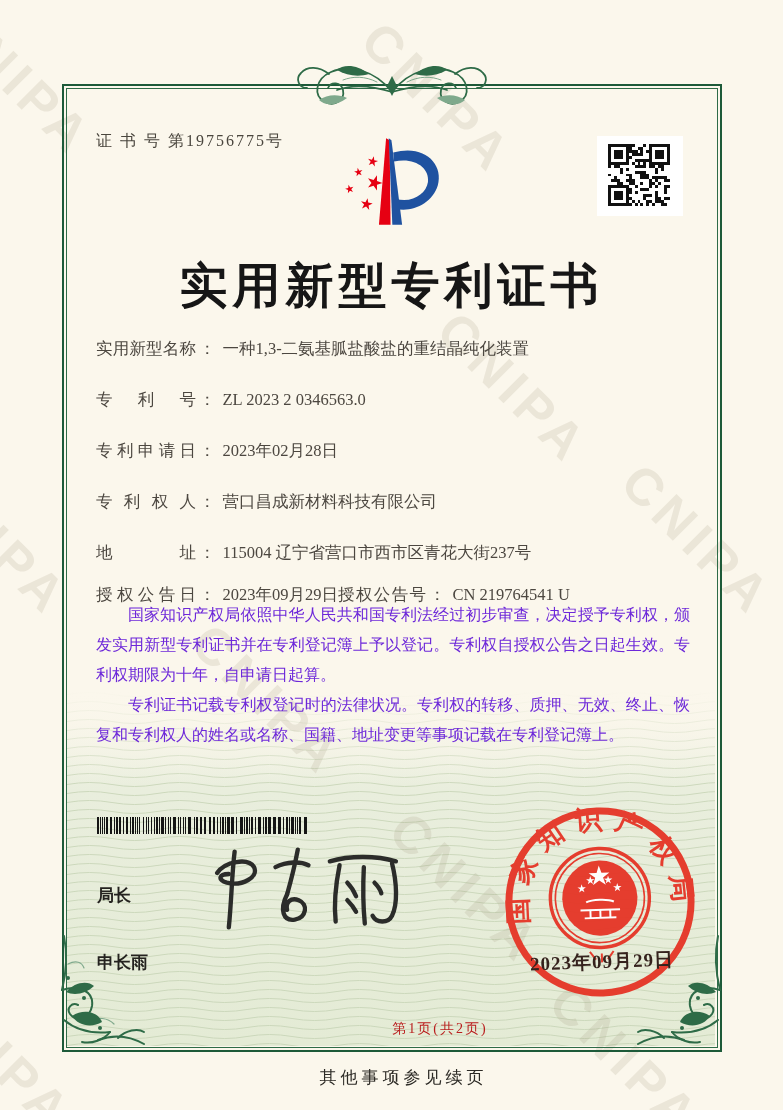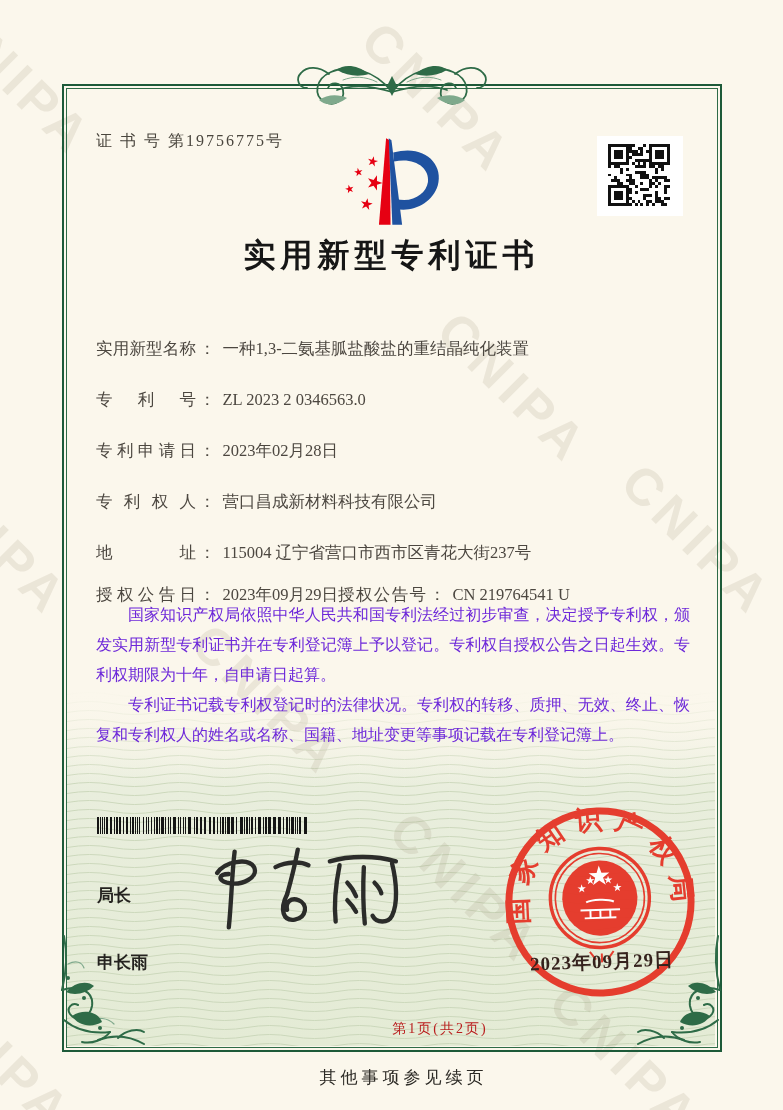--- a/index.html
+++ b/index.html
@@ -18,22 +18,22 @@
   
   .top-orn{position:absolute;left:277px;top:58px;z-index:3;}
   .fl-bl{position:absolute;left:54px;top:934px;z-index:3;}
   .fl-br{position:absolute;left:636px;top:934px;z-index:3;transform:scaleX(-1);}
   
   .content{position:absolute;inset:0;z-index:4;}
   .certno{position:absolute;left:96px;top:131px;font-size:16px;letter-spacing:2px;color:#4a463e;}
   .logo{position:absolute;left:336px;top:133px;}
   .qrbox{position:absolute;left:597px;top:136px;width:86px;height:80px;background:#ffffff;}
   .qrbox svg{position:absolute;left:11px;top:8px;}
-  .title{position:absolute;left:0;top:234px;width:783px;text-align:center;
-         font-size:32px;font-weight:700;letter-spacing:5px;color:#161616;}
+  .title{position:absolute;left:0;top:254px;width:783px;text-align:center;
+         font-size:48px;font-weight:700;letter-spacing:5px;color:#161616;}
   .fields{position:absolute;left:96px;top:310px;width:600px;font-size:16.5px;color:#4c4740;}
   .frow{height:24px;line-height:24px;margin-bottom:25px;white-space:nowrap;margin-top:27px;}
   .flabel{display:inline-block;width:100px;text-align:justify;text-align-last:justify;vertical-align:top;}
   .flabel2{display:inline-block;width:88px;text-align:justify;text-align-last:justify;vertical-align:top;}
   .fcolon{display:inline-block;margin:0 7px 0 3px;}
   .grant2{display:inline-block;}
   .paras{position:absolute;left:96px;top:600px;width:594px;font-size:16px;line-height:30px;
          color:#6d28d9;text-align:justify;}
   .paras p{margin:0;text-indent:2em;}
   .barcode{position:absolute;left:97px;top:817px;}

